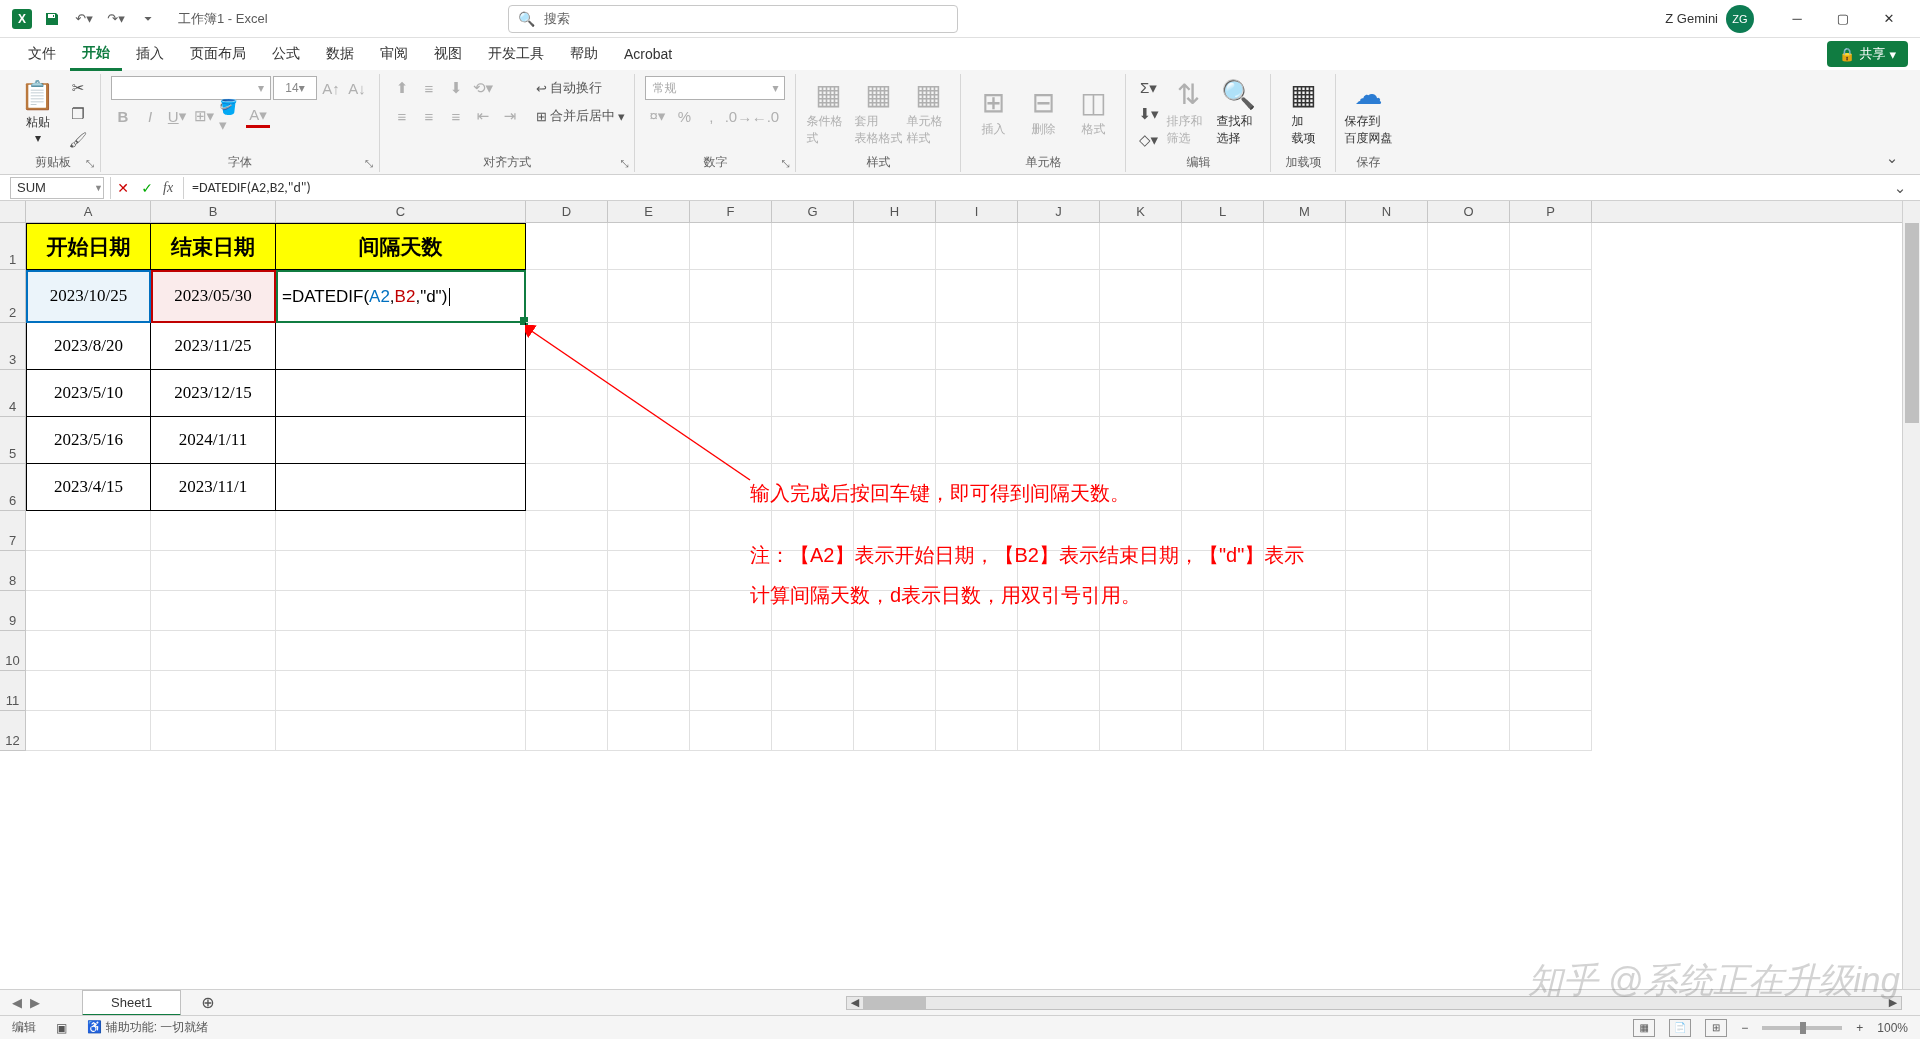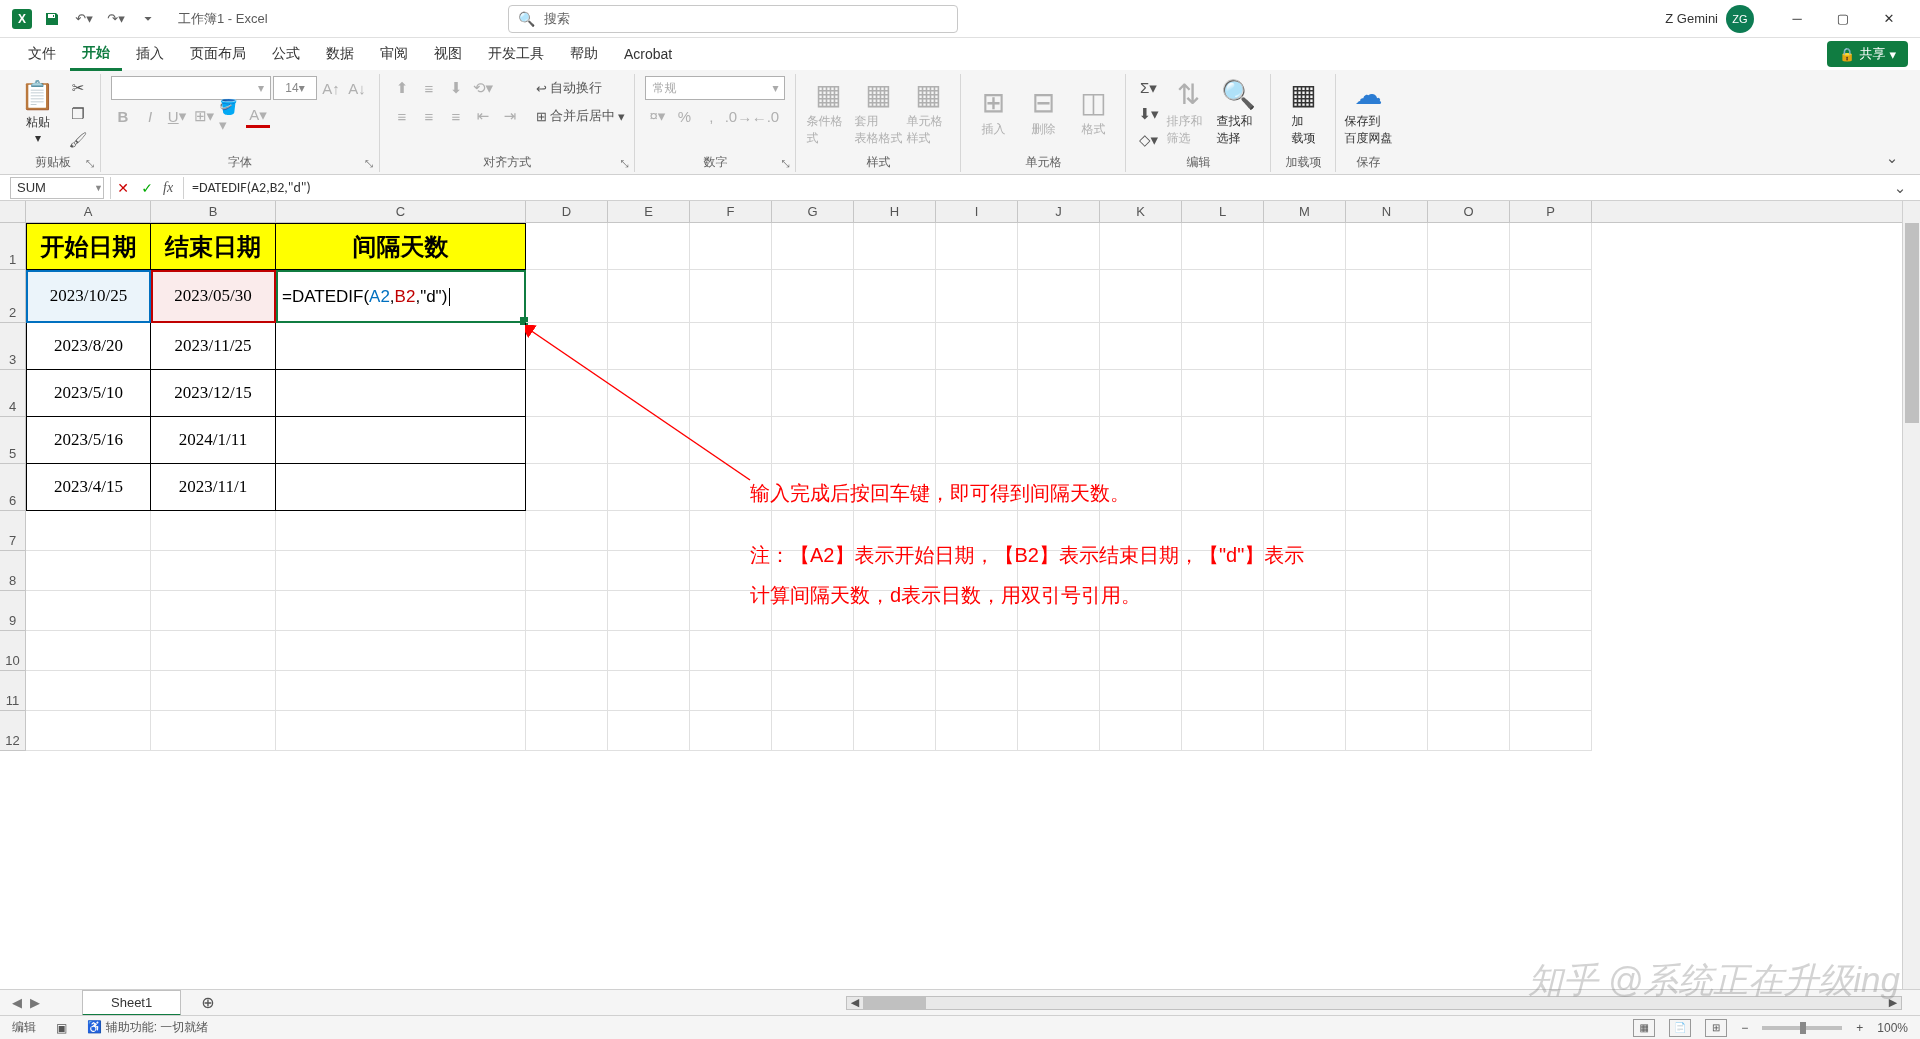--- a/index.html
+++ b/index.html
@@ -57,21 +57,21 @@
 .ch { border-right: 1px solid #c6c6c6; text-align: center; font-size: 13px; color: #555; line-height: 22px; }
 .ch.a { width: 125px; } .ch.b { width: 125px; } .ch.c { width: 250px; } .ch.rest { width: 82px; }
 .rows { }
 .row-h { display: flex; }
 .rh { width: 26px; background: #f0f0f0; border-right: 1px solid #c6c6c6; border-bottom: 1px solid #c6c6c6; display: flex; align-items: flex-end; justify-content: center; font-size: 13px; color: #555; padding-bottom: 2px; }
 .cell { border-right: 1px solid #e0e0e0; border-bottom: 1px solid #e0e0e0; display: flex; align-items: center; justify-content: center; font-size: 17px; font-family: "SimSun", serif; color: #000; position: relative; }
 .cell.a { width: 125px; } .cell.b { width: 125px; } .cell.c { width: 250px; } .cell.rest { width: 82px; }
 .data-row .cell.a, .data-row .cell.b, .data-row .cell.c { border-right: 1px solid #000; border-bottom: 1px solid #000; }
 .data-row.first .cell.a, .data-row.first .cell.b, .data-row.first .cell.c { border-top: 1px solid #000; }
 .data-row .rh + .cell.a { border-left: 1px solid #000; }
-.hdr-cell { background: #ffff00; font-weight: bold; font-family: "SimSun", serif; font-size: 24px; }
+.hdr-cell { background: #ffff00; font-weight: bold; font-family: "SimSun", serif; font-size: 21px; }
 .edit-cell { justify-content: flex-start; padding-left: 4px; font-family: Consolas, monospace; font-size: 17px; border: 2px solid #107c41 !important; background: #fff; position: relative; }
 .edit-cell .cursor { display: inline-block; width: 1px; height: 18px; background: #000; margin-left: 2px; animation: blink 1s infinite; }
 .handle { position: absolute; width: 8px; height: 8px; background: #107c41; right: -4px; bottom: -4px; }
 @keyframes blink { 50% { opacity: 0; } }
 .ref-a2 { color: #0070c0; } .ref-b2 { color: #c00000; }
 .cell-a2-hl { outline: 2px solid #0070c0; outline-offset: -2px; background: rgba(0,112,192,0.08); }
 .cell-b2-hl { outline: 2px solid #c00000; outline-offset: -2px; background: rgba(192,0,0,0.08); }
 
 
 .arrow-svg { position: absolute; top: 325px; left: 525px; width: 230px; height: 160px; pointer-events: none; z-index: 20; }

